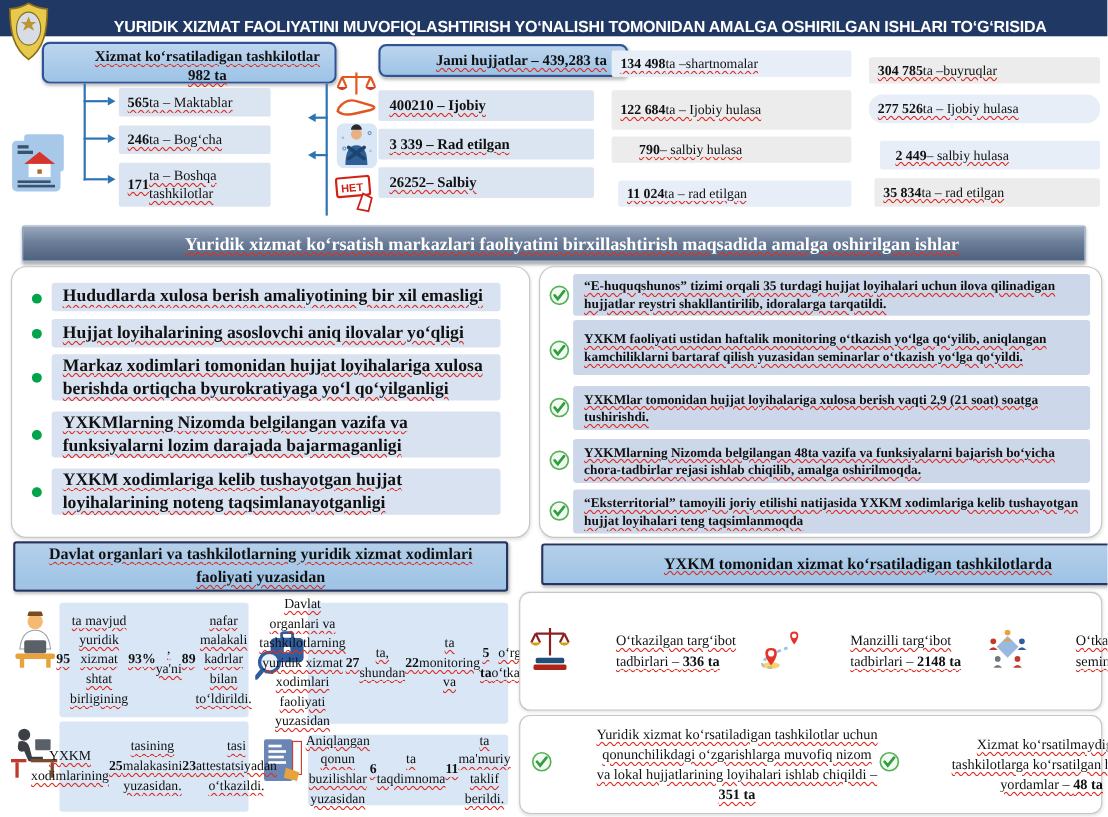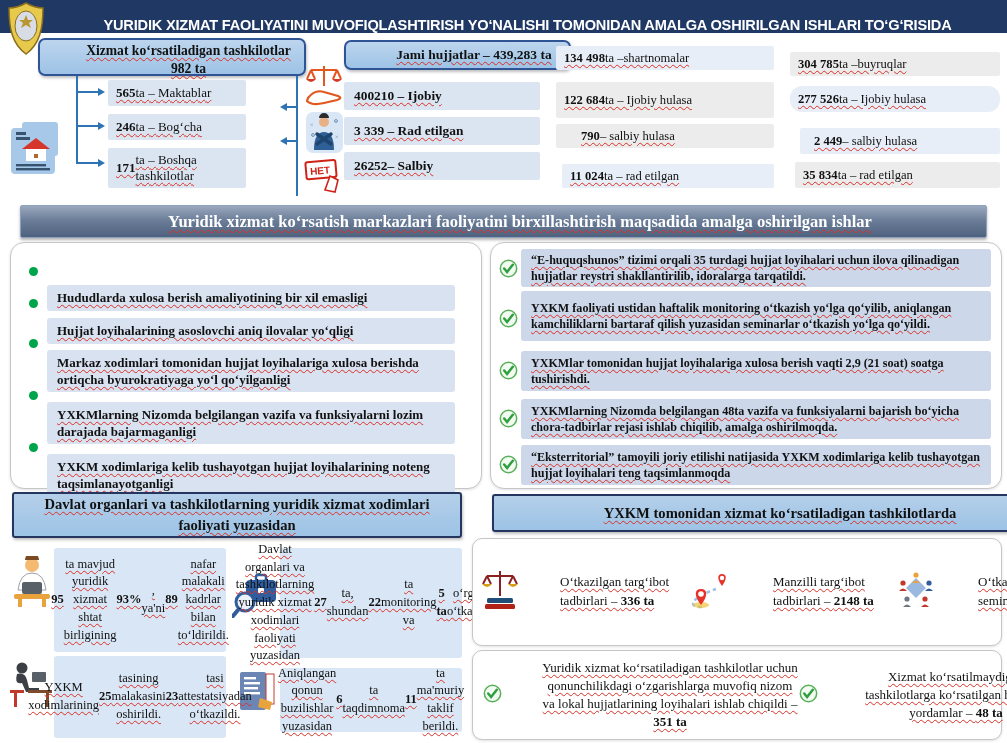--- a/index.html
+++ b/index.html
@@ -25,22 +25,22 @@
   .line{background:#2e74b5;}
   .tri-r{width:0;height:0;border-top:4px solid transparent;border-bottom:4px solid transparent;border-left:7px solid #2e74b5;}
   .tri-l{width:0;height:0;border-top:4px solid transparent;border-bottom:4px solid transparent;border-right:7px solid #2e74b5;}
   
   .band{left:20px;top:205px;width:965px;height:31px;border-radius:2px;
         background:linear-gradient(180deg,#9aa8bd 0%,#6c7e99 45%,#4e617e 100%);
         border:1px solid #8ea2bd;display:flex;align-items:center;justify-content:center;
         color:#fff;font-weight:700;font-size:16.5px;box-shadow:0 2px 3px rgba(0,0,0,.3);}
   
   .panel{background:#fff;border:1.6px solid #c6c6c6;border-radius:14px;box-shadow:0 1px 3px rgba(0,0,0,.12);}
-  .pitem{background:#d9e2f1;border-radius:3px;font-weight:700;font-size:13px;line-height:1.34;
-         display:flex;align-items:center;padding:2px 10px;box-sizing:border-box;margin-top:28px;}
+  .pitem{background:#d9e2f1;border-radius:3px;font-weight:700;font-size:16px;line-height:1.34;
+         display:flex;align-items:center;padding:2px 10px;box-sizing:border-box;}
   .sitem{background:#ccd7ea;border-radius:3px;font-weight:700;font-size:12.1px;line-height:1.35;
          display:flex;align-items:center;padding:2px 10px;box-sizing:border-box;}
   .bullet{width:9px;height:9px;border-radius:50%;background:#00a44a;}
   
   .bl-hdr{background:linear-gradient(#b4cfe9,#9dc3e6);border:2px solid #24365f;border-radius:3px;
           font-weight:700;text-align:center;box-shadow:1px 2px 3px rgba(0,0,0,.25);}
   .blk{background:#d9e6f5;border-radius:3px;font-size:12.5px;line-height:1.42;text-align:center;
        display:flex;align-items:center;justify-content:center;padding:4px 8px;box-sizing:border-box;}
   .statcell{display:flex;align-items:center;gap:8px;}
   .stattext{font-size:13px;line-height:1.45;}
@@ -291,21 +291,21 @@
       <span class="b">95</span>
       <span> ta mavjud yuridik xizmat shtat birligining </span>
       <span class="b">93%</span>
       <span>, ya'ni </span>
       <span class="b">89</span>
       <span> nafar malakali kadrlar bilan toʻldirildi.</span>
     </div>
   <div class="abs blk wv" style="left:54px;top:656px;width:172px;height:82px;">
       <span>YXKM xodimlarining </span>
       <span class="b">25</span>
-      <span> tasining malakasini oshirildi. </span>
+      <span> tasining malakasini yuzasidan. </span>
       <span class="b">23</span>
       <span> tasi attestatsiyadan oʻtkazildi.</span>
     </div>
   <div class="abs blk wv" style="left:280px;top:548px;width:182px;height:110px;">
       <span>Davlat organlari va tashkilotlarning yuridik xizmat xodimlari faoliyati yuzasidan </span>
       <span class="b">27</span>
       <span> ta, shundan </span>
       <span class="b">22</span>
       <span> ta monitoring va </span>
       <span class="b">5 ta</span>

